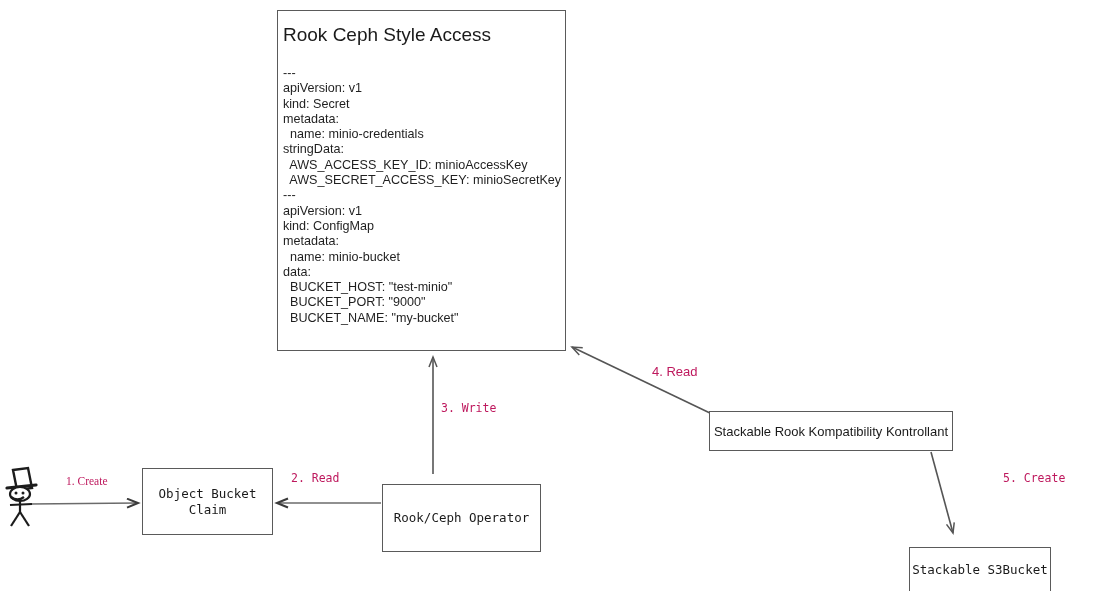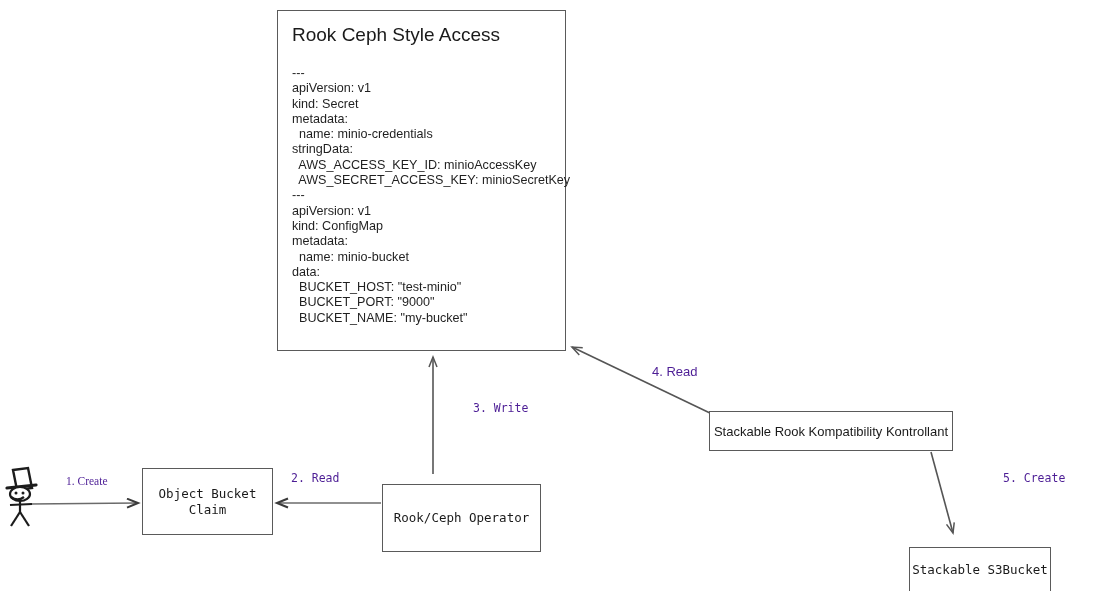--- a/index.html
+++ b/index.html
@@ -22,21 +22,21 @@
     background: #ffffff;
     color: #1a1a1a;
   }
 
   
   #yaml-panel {
     left: 277px;
     top: 10px;
     width: 289px;
     height: 341px;
-    padding: 12px 11px 0 14px;
+    padding: 12px 11px 0 5px;
   }
   #yaml-title {
     font-size: 19px;
     line-height: 24px;
     color: #1a1a1a;
     white-space: pre;
   }
   #yaml-body {
     margin-top: 19px;
     font-size: 12.6px;
@@ -85,30 +85,30 @@
     justify-content: center;
     font-size: 13px;
     border-width: 1.5px;
   }
 
   
   .edge-label {
     position: absolute;
     font-family: "DejaVu Sans Mono", "Liberation Mono", monospace;
     font-size: 11.5px;
-    color: #4c1d95;
+    color: #be185d;
     white-space: pre;
   }
   .edge-label.sans {
     font-family: "Liberation Sans", sans-serif;
     font-size: 13px;
   }
   #label-1 { left: 66px;  top: 475px; font-family: Liberation Serif, serif; }
   #label-2 { left: 291px; top: 471px; }
-  #label-3 { left: 441px; top: 401px; margin-left: 32px; }
+  #label-3 { left: 441px; top: 401px; }
   #label-4 { left: 652px; top: 364px; }
   #label-5 { left: 1003px; top: 471px; }
 
   #edges {
     position: absolute;
     left: 0;
     top: 0;
     width: 1094px;
     height: 591px;
     pointer-events: none;

